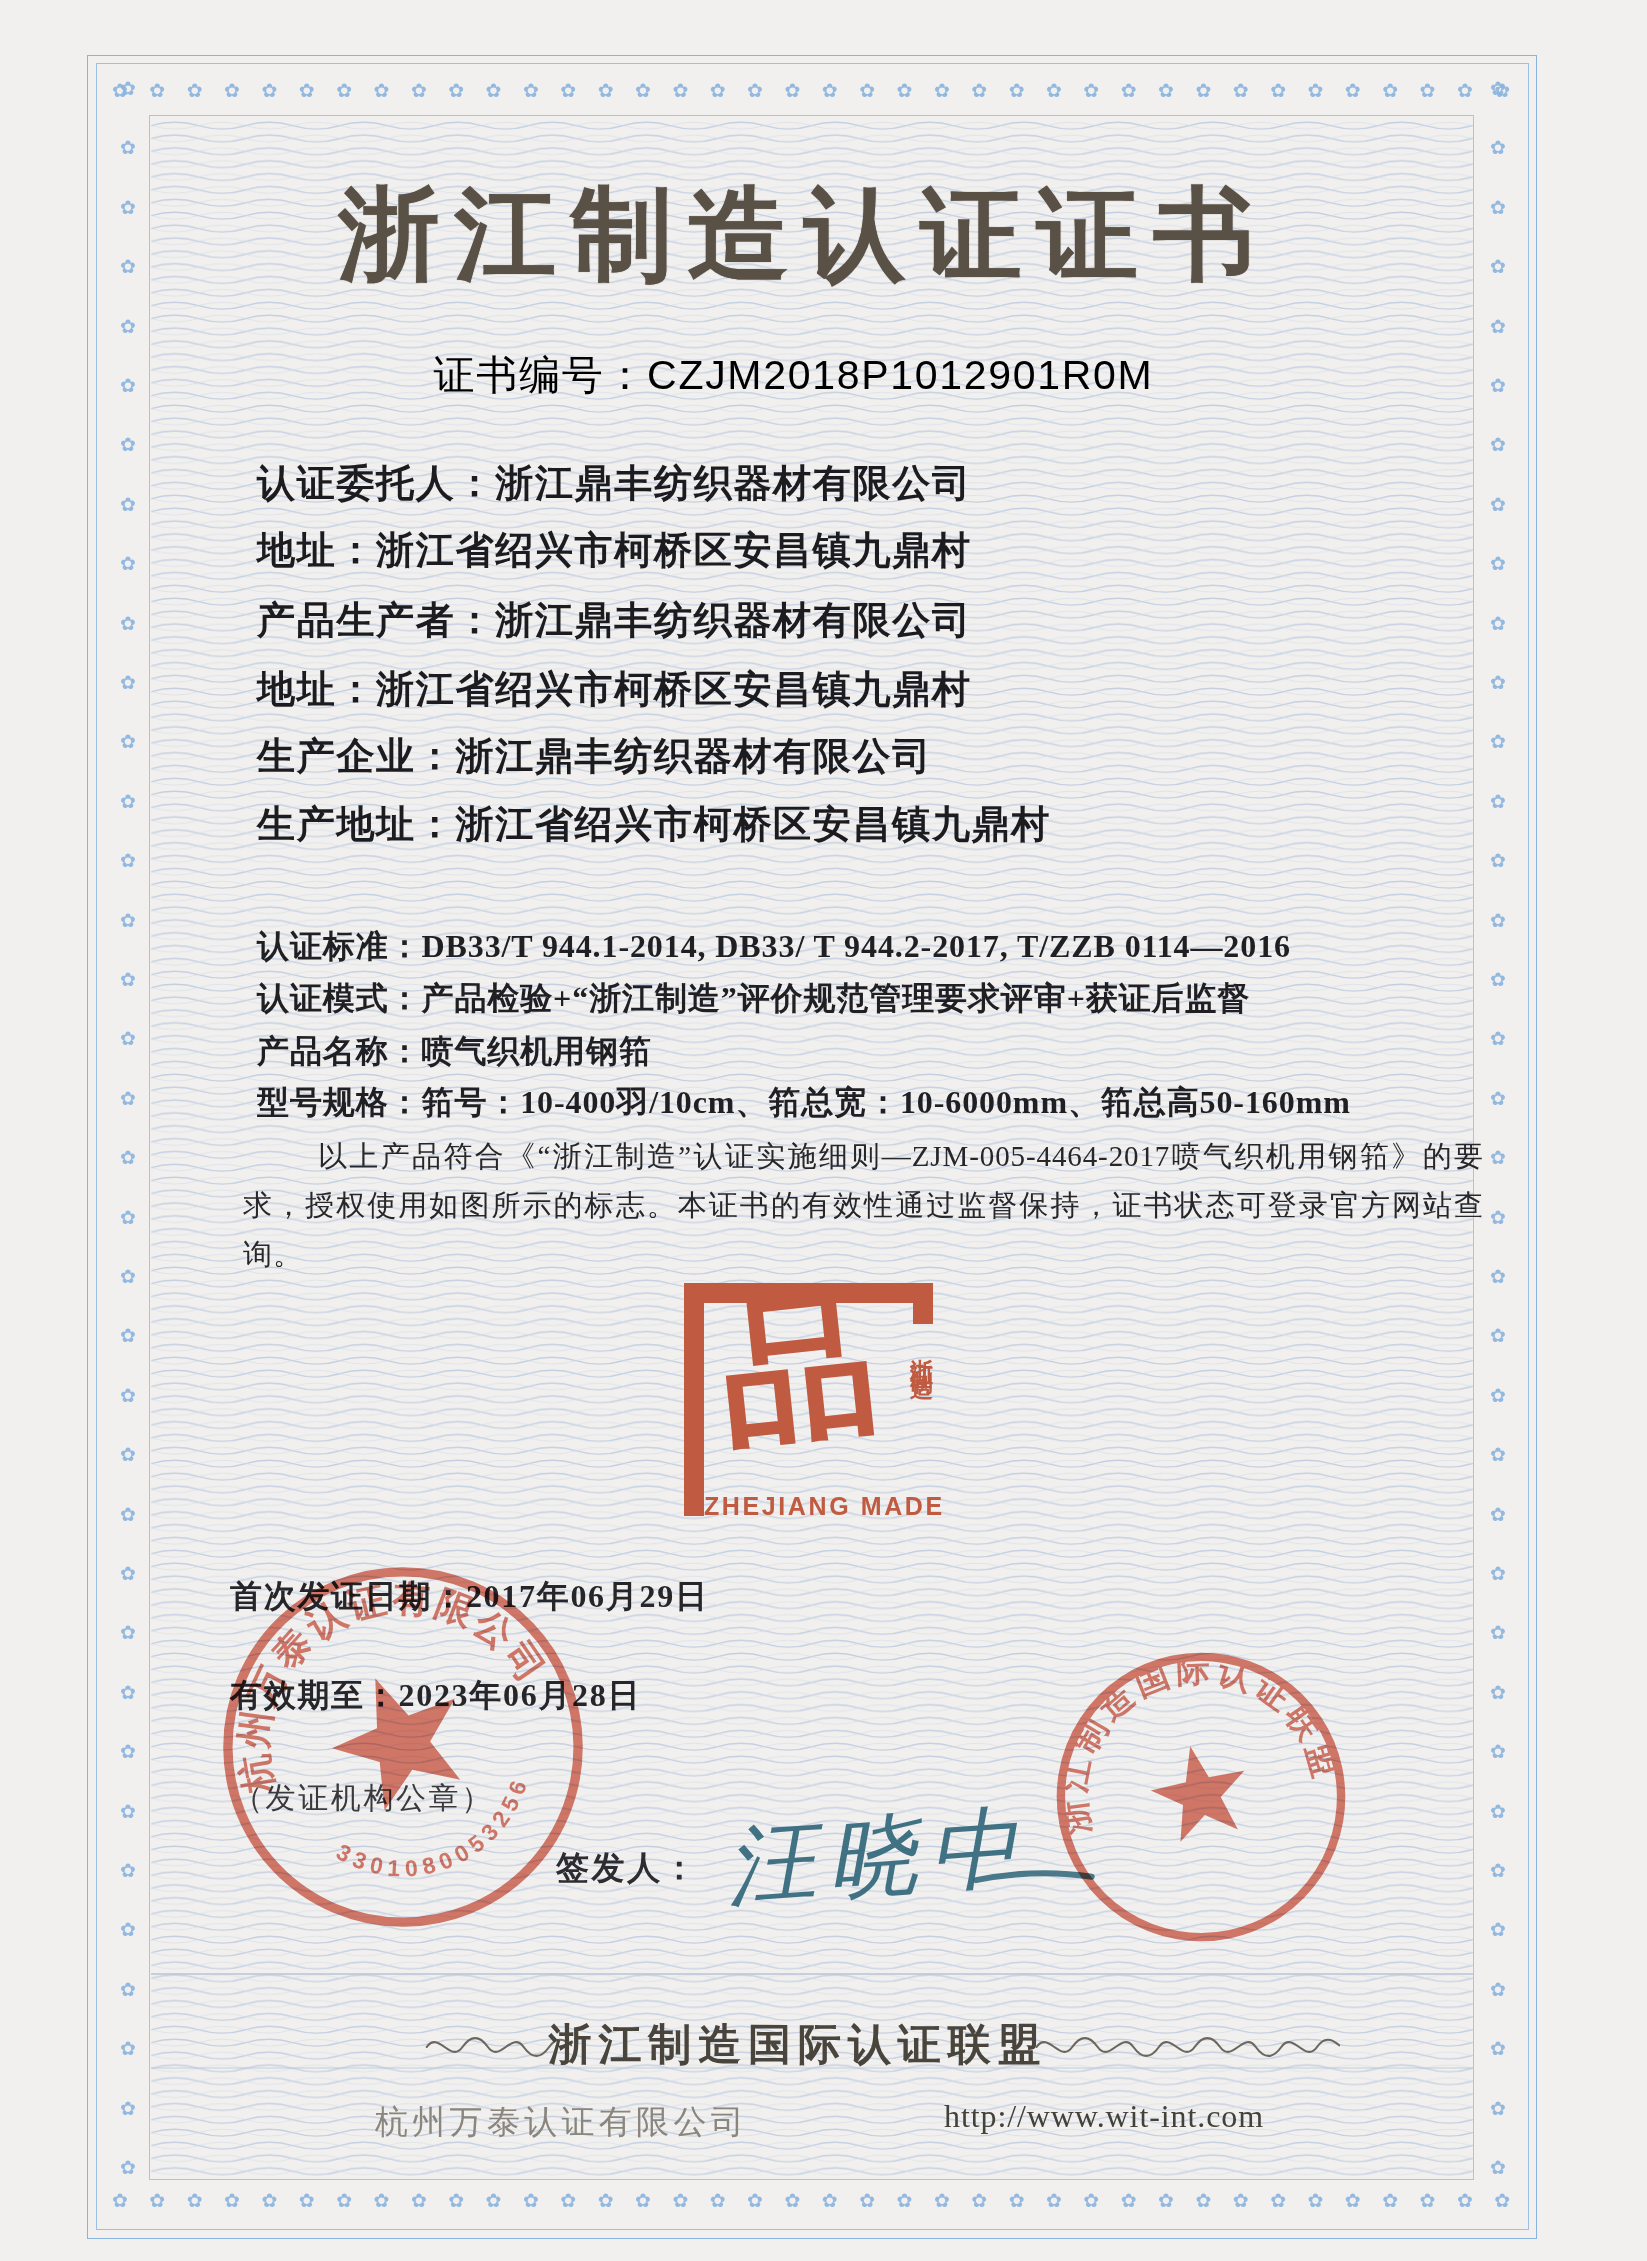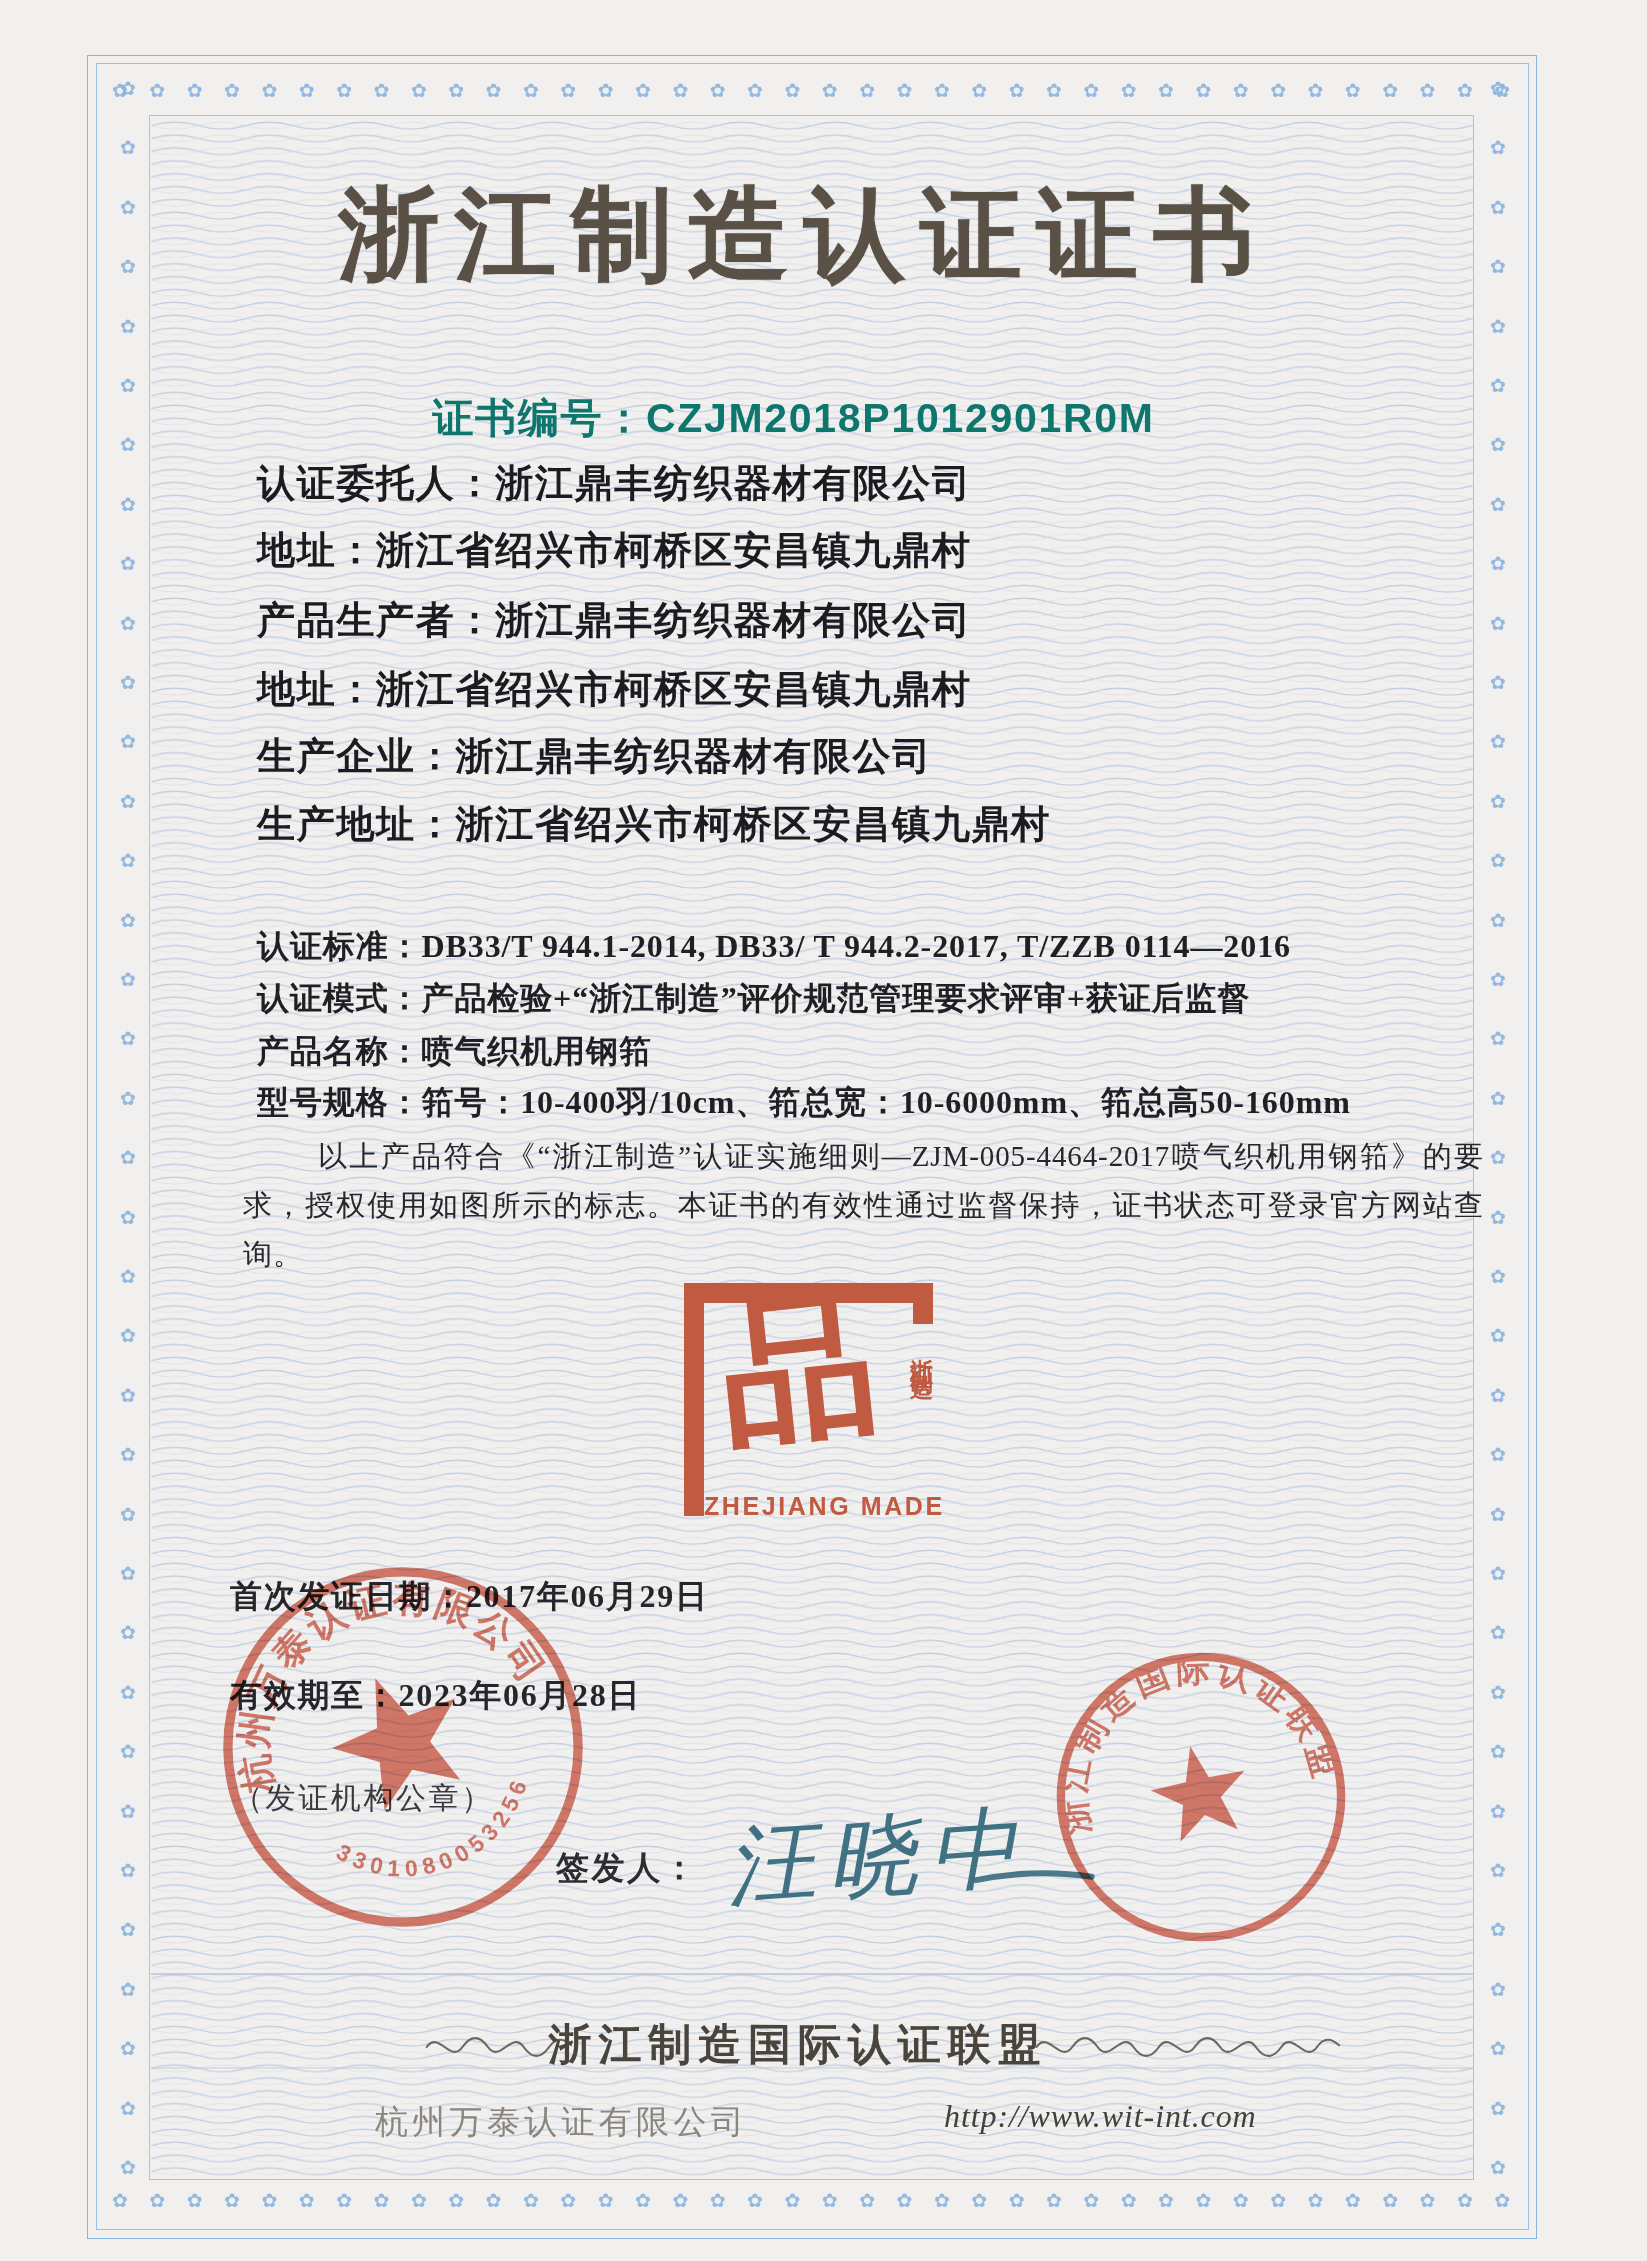--- a/index.html
+++ b/index.html
@@ -23,22 +23,22 @@
     writing-mode:vertical-rl; text-orientation:upright; letter-spacing:7.7px;}
   .orn-left{left:112px;} .orn-right{right:136px;}
   
   .wavebg{position:absolute; left:151px; top:117px; width:1323px; height:2062px;}
   
   .abs{position:absolute;}
   .title{left:12px; right:51px; top:168px; text-align:center;
     font-size:101px; font-weight:bold; letter-spacing:15.4px; color:#5a5146;
     font-family:"DejaVu Serif", serif; text-shadow:0 0 0.9px #5a5146;}
   .certno{left:0; right:60px; top:348px; text-align:center;
-    font-family:"Liberation Sans", sans-serif; font-weight:bold;
-    font-size:41px; color:#0f766e; letter-spacing:1.7px;margin-top:43px;}
+    font-family:"Liberation Sans", sans-serif; font-weight:normal;
+    font-size:41px; color:#000000; letter-spacing:1.7px;}
   .infoline{left:257px; font-family:"Liberation Sans", sans-serif;
     font-weight:bold; font-size:38px; color:#1c1c20; letter-spacing:1.7px; white-space:nowrap;}
   .specline{left:257px; font-weight:bold; font-size:32px; color:#1f1f24;
     letter-spacing:0.9px; white-space:nowrap;margin-top:27px;}
   .statement{left:243px; top:1132px; width:1241px; font-size:29px; line-height:49px;
     color:#26262b; text-align:justify; text-indent:75px; letter-spacing:0.9px;}
   
   .logo{left:684px; top:1283px; width:249px; height:233px;}
   .logo .bar{position:absolute; background:#c05a40;}
   .logo .bar-top{left:0; top:0; right:0; height:20px;}
@@ -65,21 +65,21 @@
   .stamp-left{left:216px; top:1560px; width:374px; height:374px; transform:rotate(-22deg);}
   .stamp-right{left:1050px; top:1646px; width:302px; height:302px; transform:rotate(-12deg);}
   
   .rule{position:absolute; left:151px; width:1323px; height:1.7px; background:#b8c3d6;}
   .rule1{top:1973px; opacity:.75;} .rule2{top:2067px; opacity:.4;}
   .alliance{left:0; right:51px; top:2016px; text-align:center;
     font-weight:bold; font-size:43px; letter-spacing:6.9px; color:#49443c;}
   .flourish{position:absolute; top:2030px;}
   .fl-left{left:422px;} .fl-right{left:1031px;}
   .foot-co{left:375px; top:2100px; font-size:33px; letter-spacing:4.3px; color:#8a867d;}
-  .foot-url{left:944px; top:2098px; font-size:32px; letter-spacing:0.9px; color:#44413a;font-style:italic;}
+  .foot-url{left:944px; top:2098px; font-size:32px; letter-spacing:0.9px; color:#44413a;}
 </style>
 </head>
 <body>
 
 <div class="page">
 
   <svg class="wavebg" xmlns="http://www.w3.org/2000/svg" viewBox="0 0 1542 2404" width="1323" height="2062">
     <defs>
       <pattern id="wv" width="110" height="15" patternUnits="userSpaceOnUse">
         <path d="M0,10 Q27.5,2 55,10 T110,10" fill="none" stroke="#c3cfe1" stroke-width="1.6"></path>

